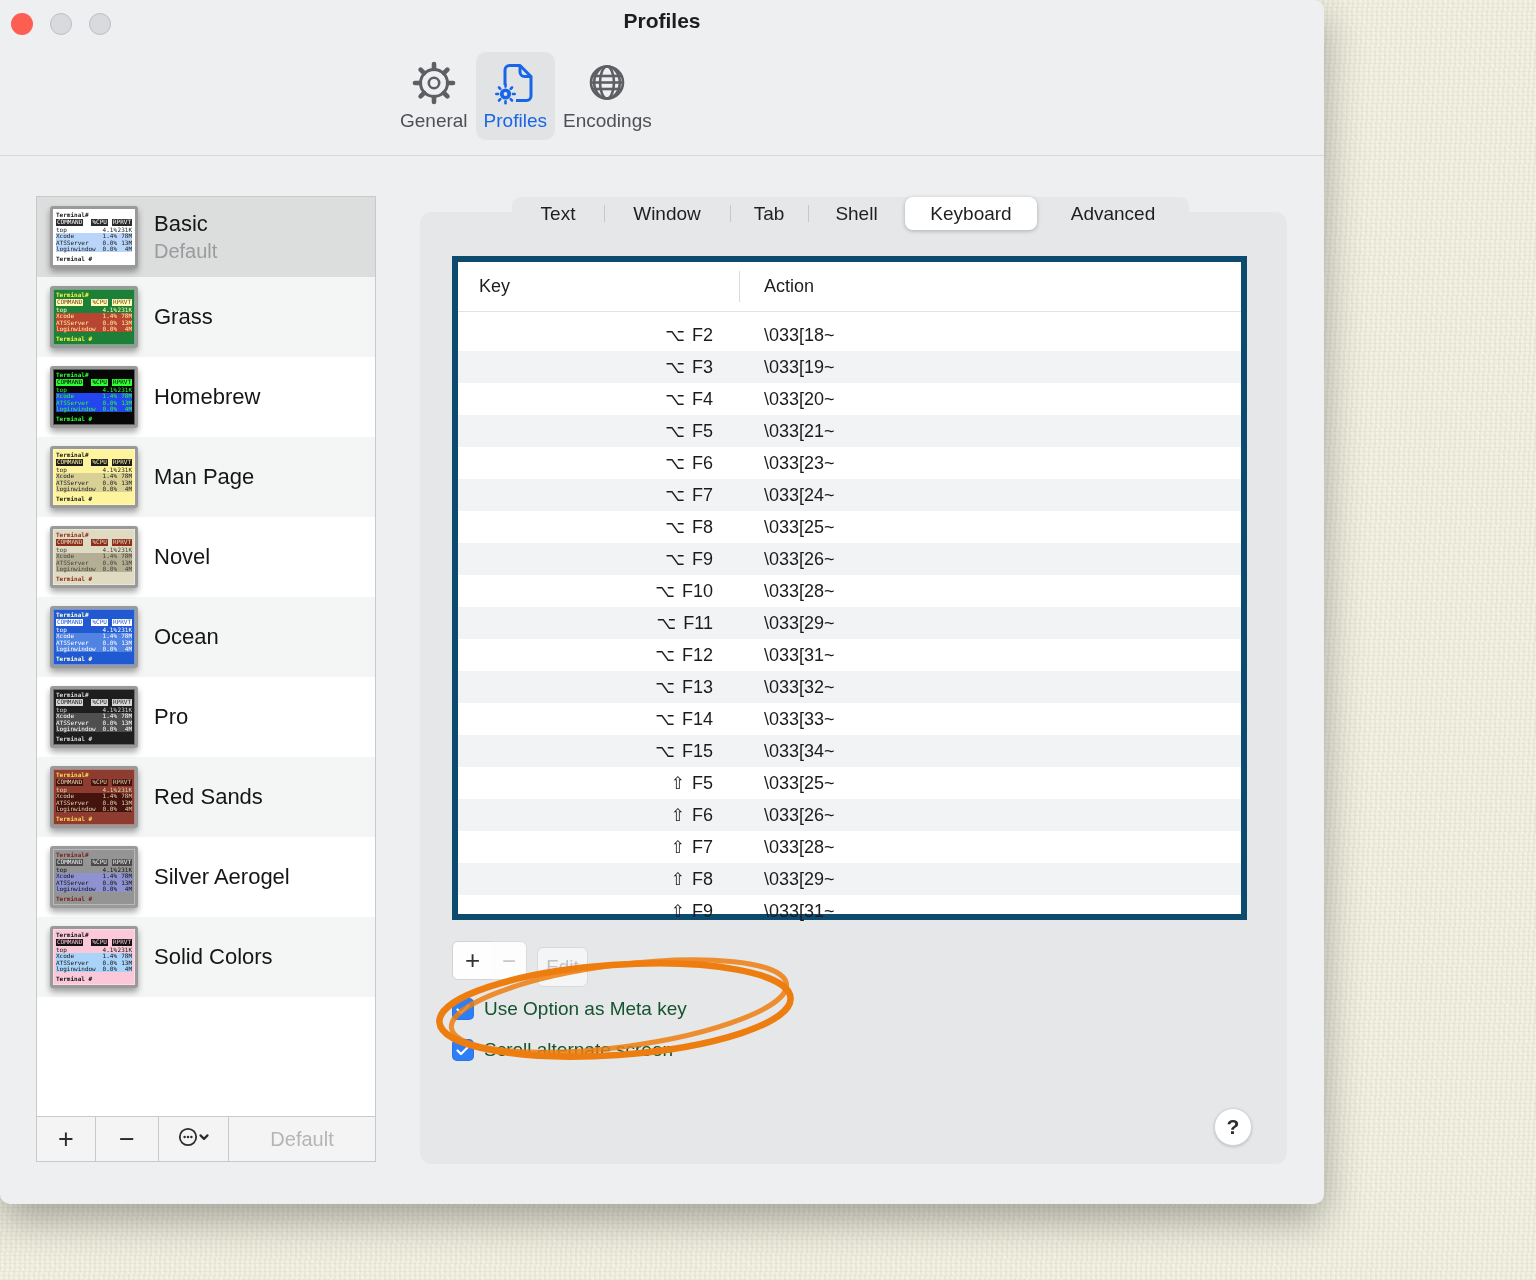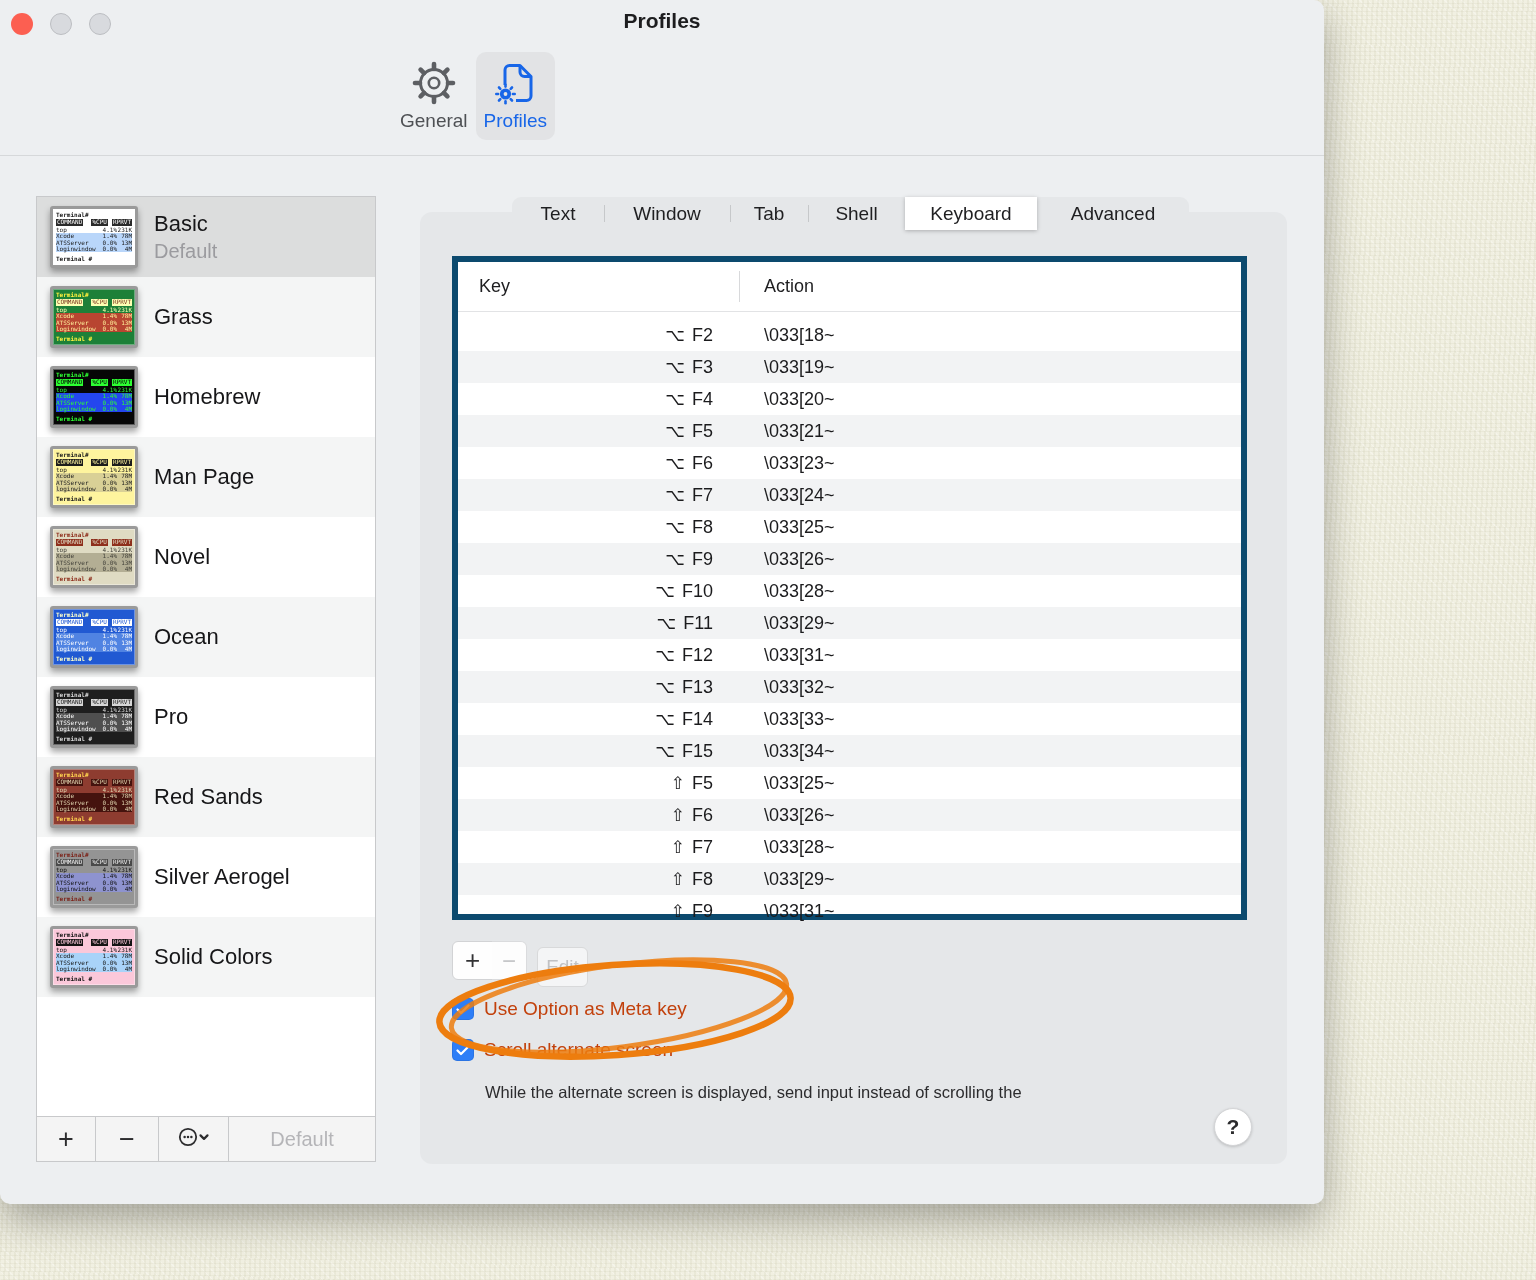--- a/index.html
+++ b/index.html
@@ -64,21 +64,21 @@
 
   
   .panel{position:absolute;left:420px;top:212px;width:867px;height:952px;background:#e5e7e9;border-radius:12px;}
   .tabs{position:absolute;left:512px;top:197px;width:677px;height:33px;background:#e5e7e9;
     border-radius:9px;display:flex;}
   .tab{position:relative;display:flex;align-items:center;justify-content:center;
     font-size:19px;color:#1f1f21;box-sizing:border-box;}
   .tab:nth-child(1){width:92px;} .tab:nth-child(2){width:126px;} .tab:nth-child(3){width:78px;}
   .tab:nth-child(4){width:97px;} .tab:nth-child(5){width:132px;} .tab:nth-child(6){width:152px;}
   .tab + .tab::before{content:"";position:absolute;left:0;top:8px;bottom:8px;width:1px;background:#c6c8ca;}
-  .tab.selected{background:#ffffff;border-radius:0;box-shadow:0 1px 4px rgba(0,0,0,.25);}
+  .tab.selected{background:#ffffff;border-radius:8px;box-shadow:0 1px 4px rgba(0,0,0,.25);}
   .tab.selected::before{display:none;}
   .tab.selected + .tab::before{display:none;}
 
   .kb-table{position:absolute;left:452px;top:256px;width:795px;height:664px;background:#fff;
     border:6px solid #0c4a6e;box-sizing:border-box;}
   .kb-header{position:relative;height:49px;border-bottom:1px solid #e2e3e5;display:flex;align-items:center;
     font-size:18px;font-weight:500;color:#1e1e20;}
   .kb-header .h-key{position:absolute;left:21px;}
   .kb-header .h-action{position:absolute;left:306px;text-align:center;}
   .kb-header .h-div{position:absolute;left:281px;top:9px;bottom:9px;width:1px;background:#d8d9db;}
@@ -96,21 +96,21 @@
   .btn-minus{left:492px;top:941px;width:35px;height:39px;background:#fdfdfd;border:1px solid #dadbdd;
     border-left:none;border-radius:0 6px 6px 0;font-size:24px;color:#c4c5c7;}
   .btn-edit{left:537px;top:947px;width:51px;height:40px;background:#f4f5f6;border:1px solid #d8d9da;
     border-radius:6px;font-size:19px;color:#c0c1c3;}
 
   .opt-row{position:absolute;display:flex;align-items:center;gap:10px;}
   .opt-row.r1{left:452px;top:998px;}
   .opt-row.r2{left:452px;top:1039px;}
   .checkbox{width:22px;height:22px;border-radius:5px;background:#2e7ef7;display:flex;align-items:center;
     justify-content:center;box-shadow:inset 0 0 0 1px rgba(0,0,0,.08);}
-  .opt-label{font-size:19px;color:#c2410c;}
+  .opt-label{font-size:19px;color:#14532d;}
   .help-text{position:absolute;left:485px;top:1082px;width:680px;font-size:16.5px;line-height:21.5px;color:#2c2c2e;}
   .help-btn{position:absolute;left:1214px;top:1108px;width:38px;height:38px;border-radius:50%;background:#fff;
     border:1px solid #d4d5d7;box-shadow:0 1px 3px rgba(0,0,0,.18);display:flex;align-items:center;
     justify-content:center;font-size:21px;font-weight:700;color:#2b2b2d;box-sizing:border-box;}
 
   .annotation{position:absolute;left:425px;top:935px;width:400px;height:150px;pointer-events:none;z-index:20;}
 </style>
 </head>
 <body>
 
@@ -160,20 +160,33 @@
                   <path d="M18.7 28.8 L20 27.5"></path>
                   <path d="M8.3 39.2 L7 40.5"></path>
                   <path d="M18.7 39.2 L20 40.5"></path>
               </g>
               <circle cx="13.5" cy="34" r="1.9" fill="#e2e3e5"></circle>
             </g>
           </svg>
         </span>
         <span class="tb-label">Profiles</span>
       </div>
+      <div class="tb-item">
+        <span class="tb-icon">
+          <svg width="46" height="46" viewBox="0 0 46 46" fill="none" stroke="#5d5f63" stroke-width="2.6">
+            <circle cx="23" cy="22.5" r="16"></circle>
+            <ellipse cx="23" cy="22.5" rx="7" ry="16"></ellipse>
+            <ellipse cx="23" cy="22.5" rx="12.8" ry="16"></ellipse>
+            <path d="M8.5 16 H37.5"></path>
+              <path d="M7 22.5 H39"></path>
+              <path d="M8.5 29 H37.5"></path>
+          </svg>
+        </span>
+        <span class="tb-label">Encodings</span>
+      </div>
     </div>
     <div class="tb-sep"></div>
 
     <div class="sidebar">
       <div id="profile-list">
   <div class="p-row selected" style="--tbg: #ffffff; --tfg: #1a1a1a; --tti: #1a1a1a; --thl: #b9d6fa; --thf: #1a1a1a; --tcb: #2a2a2a; --tcf: #ffffff;">
     <div class="thumb">
       <div class="t-inner">
         <div class="t-title">Terminal#</div>
         <div class="t-chips">
@@ -788,21 +801,20 @@
     <div class="opt-row r2">
       <span class="checkbox">
         <svg width="14" height="11" viewBox="0 0 14 11">
             <path d="M1.5 5.5 L5 9 L12.5 1.5" stroke="#fff" stroke-width="2.2" fill="none" stroke-linecap="round" stroke-linejoin="round"></path>
           </svg>
       </span>
       <span class="opt-label">Scroll alternate screen</span>
     </div>
 
     <div class="help-text">
-      <div>While the alternate screen is displayed, send input instead of scrolling the</div>
     </div>
     <div class="help-btn">?</div>
 
     <svg class="annotation" viewBox="0 0 400 150">
       <ellipse cx="190" cy="75" rx="176" ry="45" transform="rotate(-4 190 75)" fill="none" stroke="#ed7d0e" stroke-width="6.5" stroke-linecap="round"></ellipse>
       <ellipse cx="194" cy="71" rx="169" ry="41" transform="rotate(-7.5 194 71)" fill="none" stroke="#ed7d0e" stroke-width="5" opacity="0.85" stroke-linecap="round"></ellipse>
     </svg>
 
   </div>
 </div>

